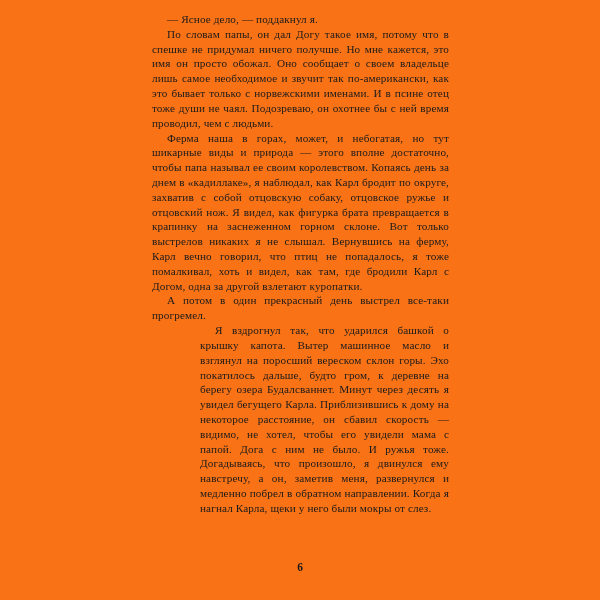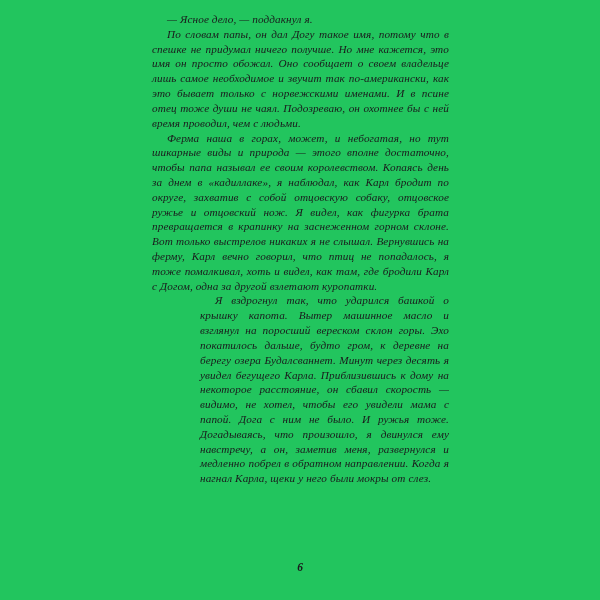--- a/index.html
+++ b/index.html
@@ -60,25 +60,26 @@
     inset: 0;
     pointer-events: none;
   }
   .soft {
     filter: blur(0.22px);
   }
 </style>
 </head>
 <body>
 
-<div id="page" style="background: #22c55e; font-style: italic;">
+<div id="page" style="background: #f97316;">
 
   <div id="text-block" class="soft">
     <p class="para" style="color: rgb(26, 26, 28);">— Ясное дело, — поддакнул я.</p>
     <p class="para" style="color: rgb(26, 26, 28);">По словам папы, он дал Догу такое имя, потому что в спешке не придумал ничего получше. Но мне кажется, это имя он просто обожал. Оно сообщает о своем владельце лишь самое необходимое и зву­чит так по-американски, как это бывает только с норвежскими именами. И в псине отец тоже души не чаял. Подозреваю, он охотнее бы с ней время проводил, чем с людьми.</p>
     <p class="para" style="color: rgb(26, 26, 28);">Ферма наша в горах, может, и небогатая, но тут шикарные виды и природа — этого вполне доста­точно, чтобы папа называл ее своим королевством. Копаясь день за днем в «кадиллаке», я наблюдал, как Карл бродит по округе, захватив с собой отцов­скую собаку, отцовское ружье и отцовский нож. Я видел, как фигурка брата превращается в кра­пинку на заснеженном горном склоне. Вот только выстрелов никаких я не слышал. Вернувшись на ферму, Карл вечно говорил, что птиц не попадалось, я тоже помалкивал, хоть и видел, как там, где бро­дили Карл с Догом, одна за другой взлетают куро­патки.</p>
+    <p class="para" style="color: rgb(26, 26, 28);">А потом в один прекрасный день выстрел все-таки прогремел.</p>
     <p class="para last-line-natural" style="color: rgb(26, 26, 28);">Я вздрогнул так, что ударился башкой о крышку капота. Вытер машинное масло и взглянул на порос­ший вереском склон горы. Эхо покатилось дальше, будто гром, к деревне на берегу озера Будалсван­нет. Минут через десять я увидел бегущего Карла. Приблизившись к дому на некоторое расстояние, он сбавил скорость — видимо, не хотел, чтобы его увидели мама с папой. Дога с ним не было. И ружья тоже. Догадываясь, что произошло, я двинулся ему навстречу, а он, заметив меня, развернулся и медленно побрел в обратном направлении. Когда я нагнал Карла, щеки у него были мокры от слез.</p>
   </div>
 
   <div id="page-number" class="soft" style="color: rgb(26, 26, 28);">6</div>
 
   <div id="scan-layer"></div>
 </div>
 
 </body></html>

